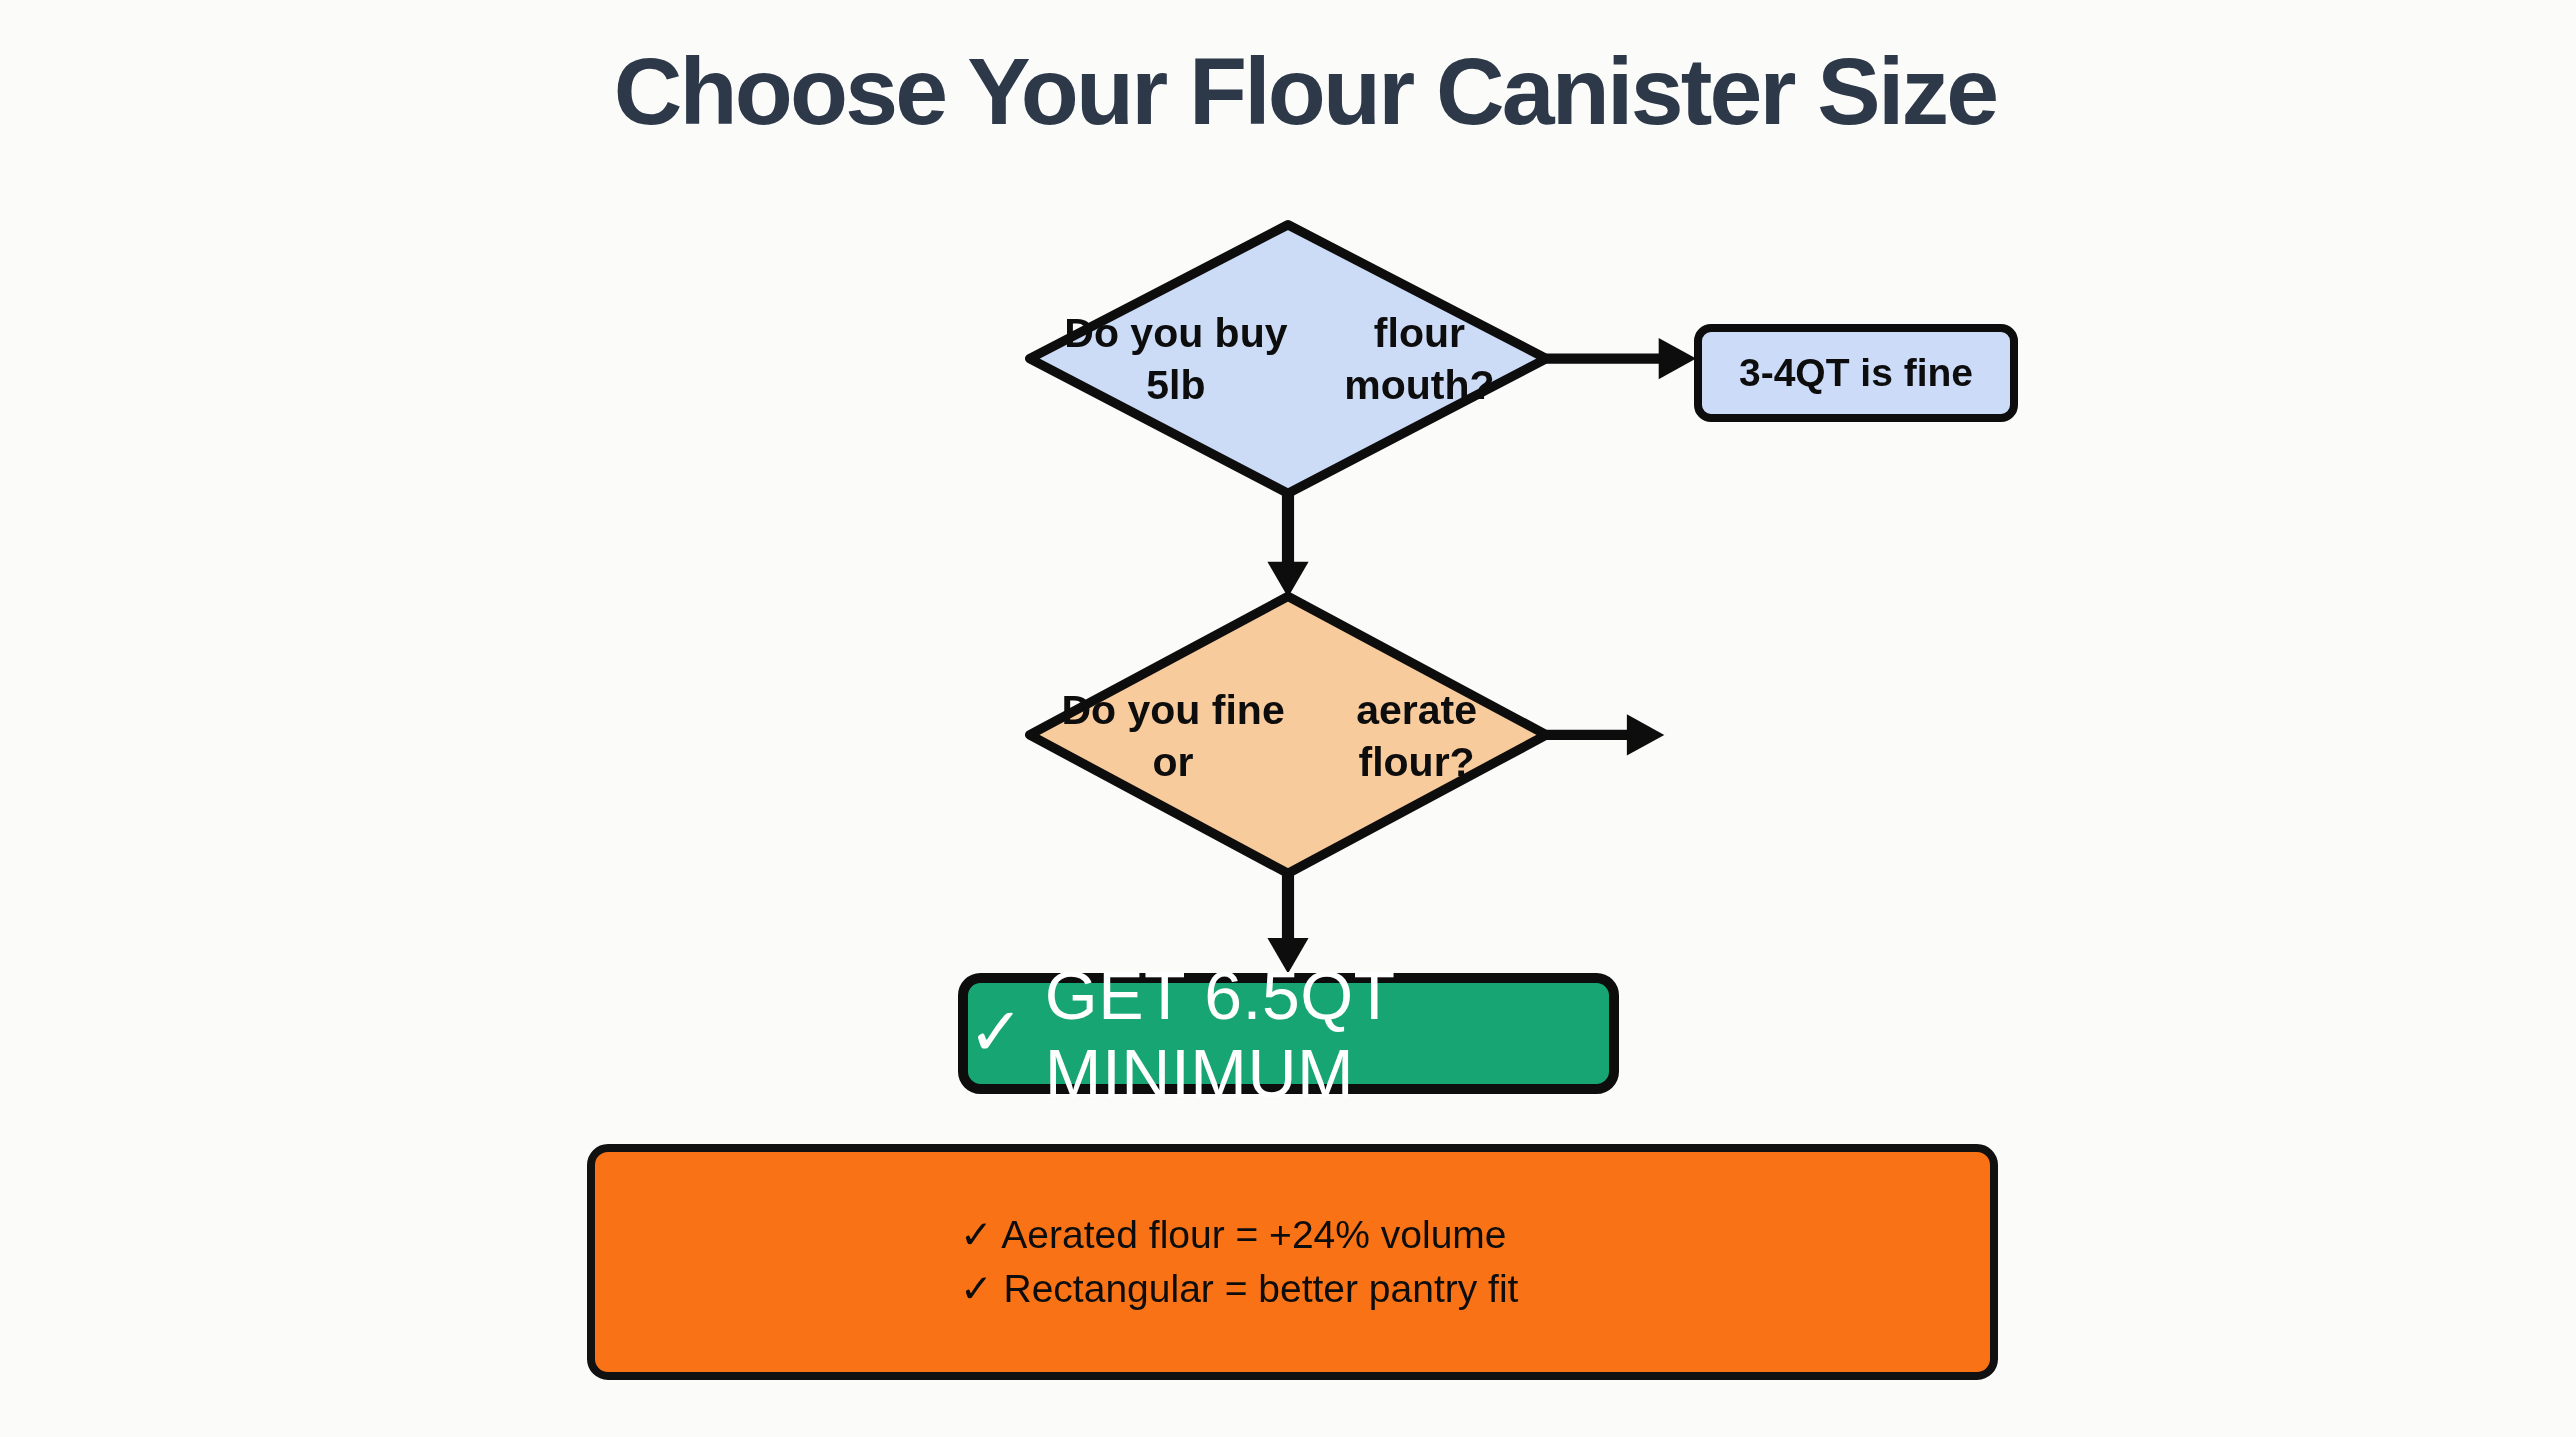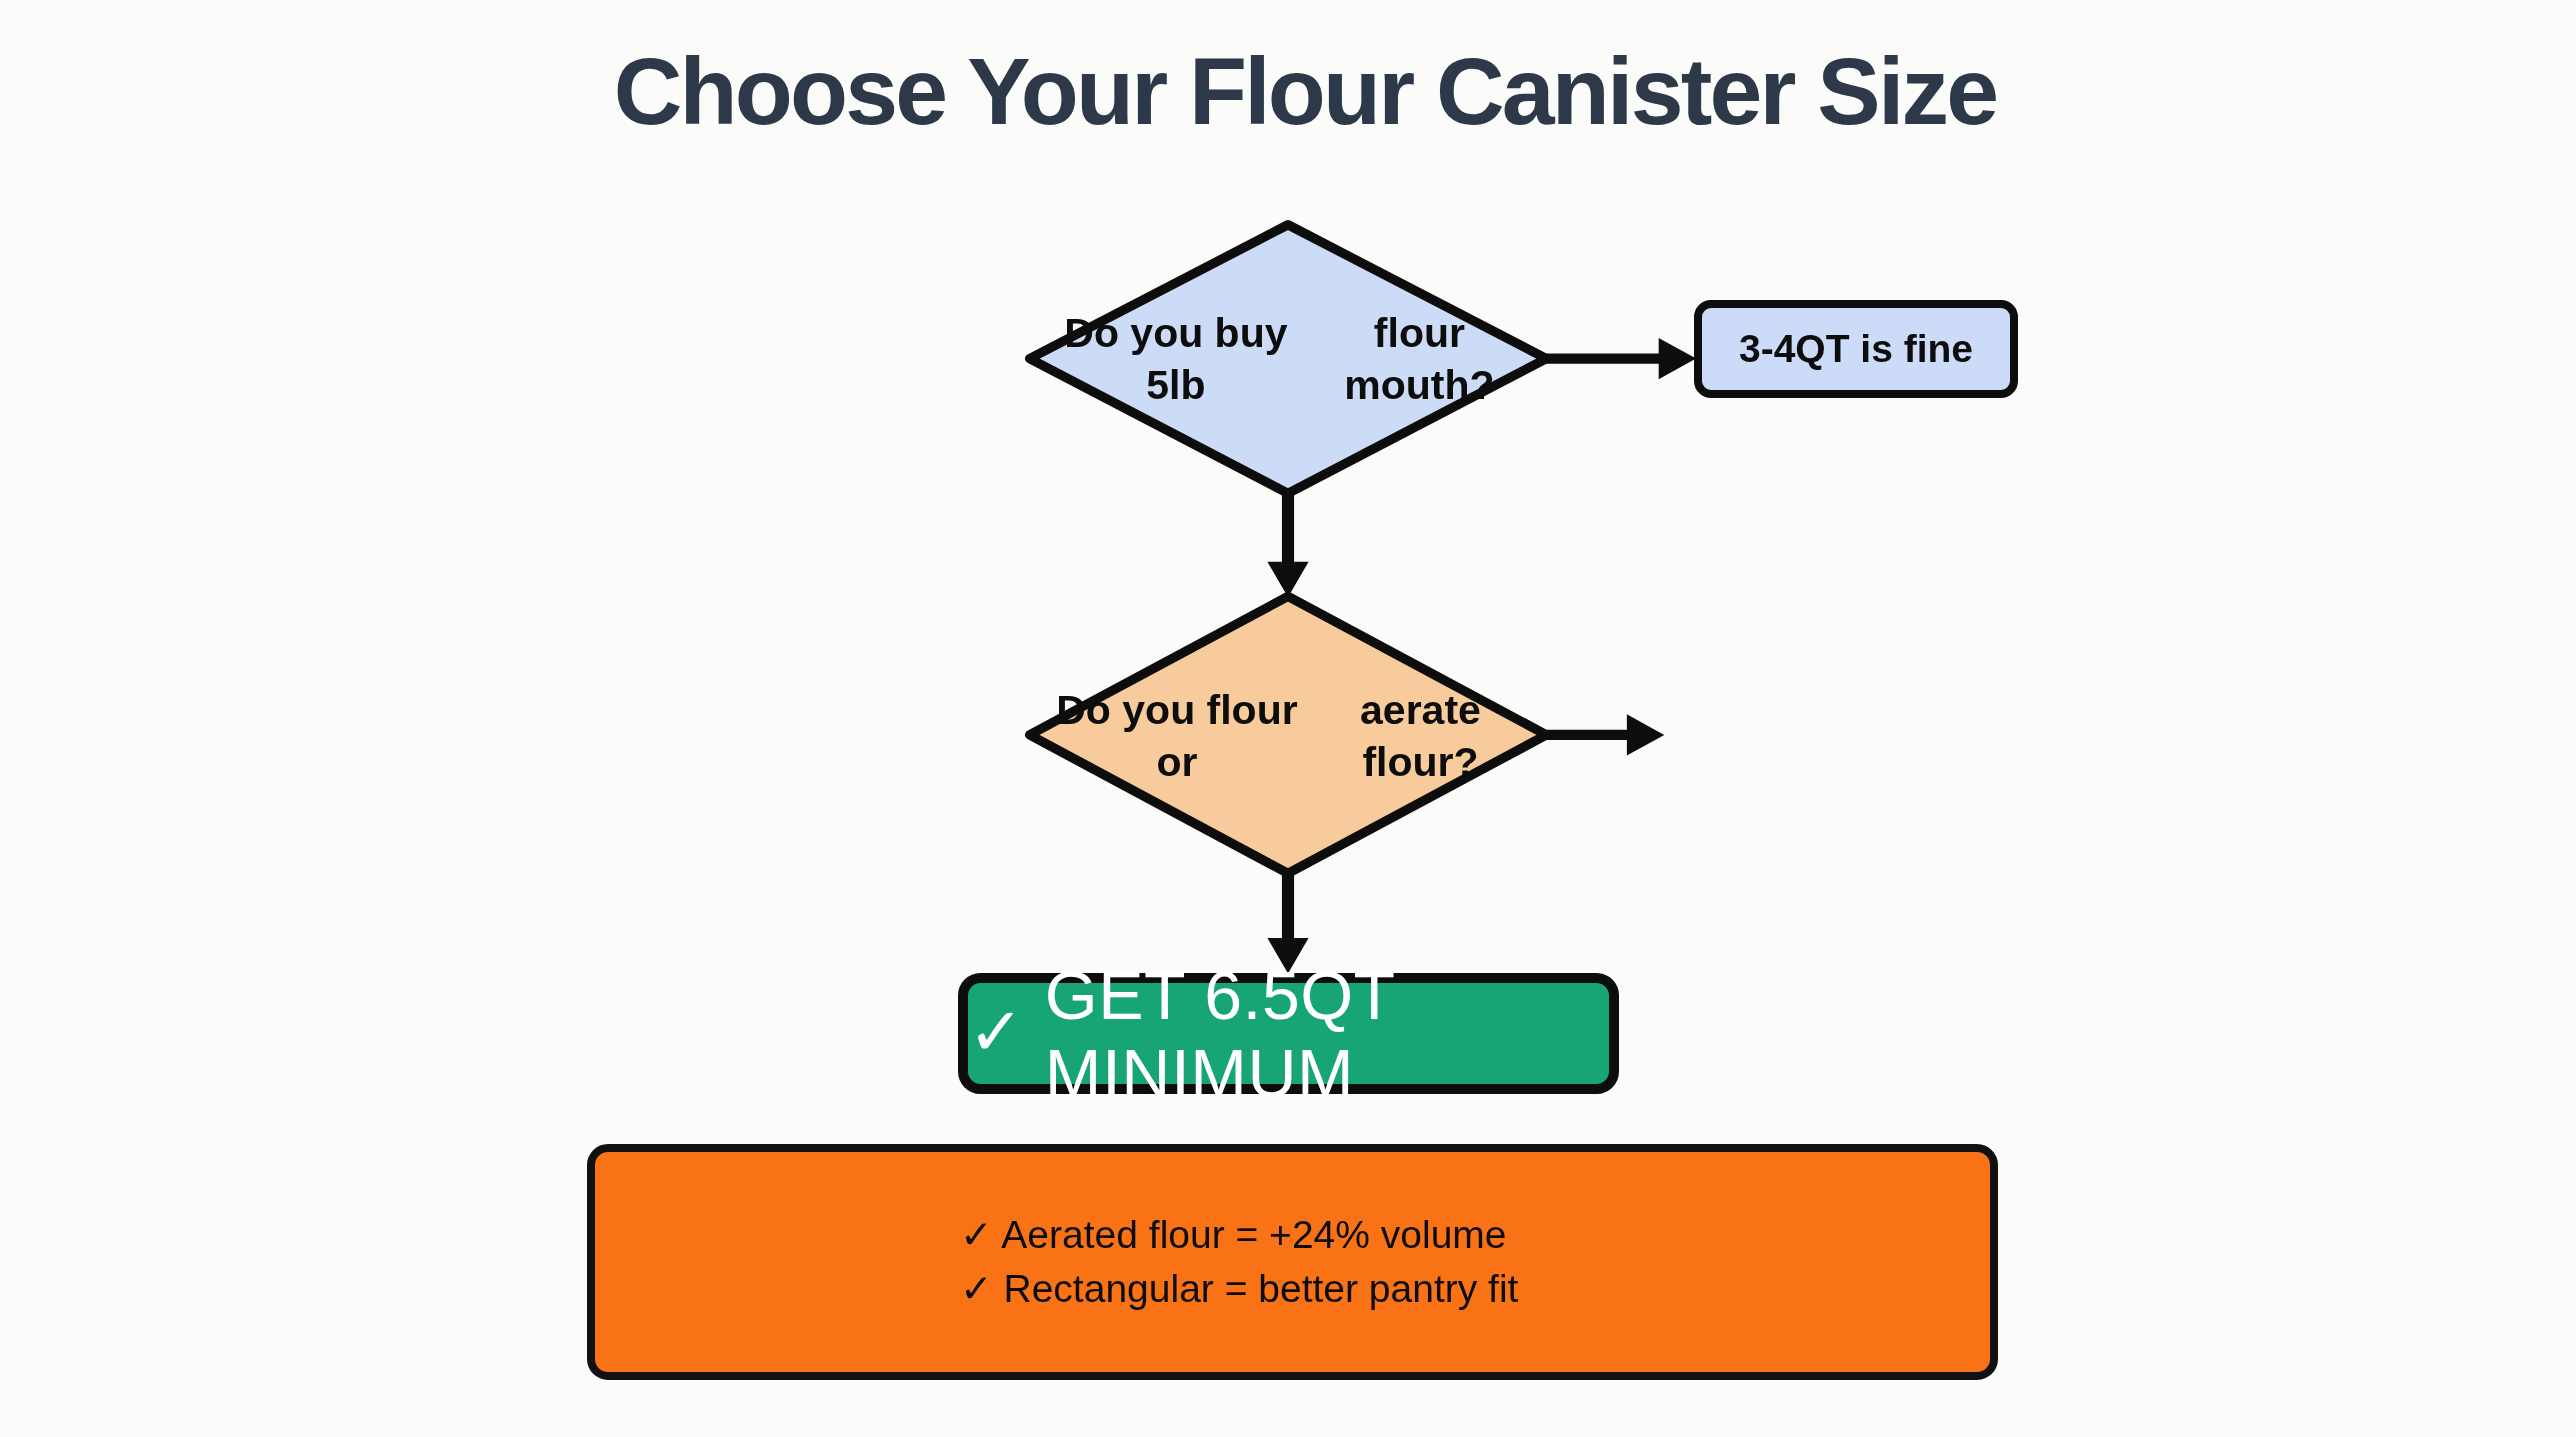--- a/index.html
+++ b/index.html
@@ -58,21 +58,21 @@
     align-items: center;
     justify-content: center;
     border: 8.4px solid #0d0d0d;
     border-radius: 17px;
     font-weight: bold;
     color: #0d0d0d;
     z-index: 3;
     box-sizing: border-box;
   }
   .answer-box.a1 {
-    left: 1694px; top: 300px; width: 324px; height: 98px;
+    left: 1694px; top: 324px; width: 324px; height: 98px;
     background: #ccdcf8;
     font-size: 39px;
   }
   .answer-box.a2 {
     left: 1662px; top: 687px; width: 429px; height: 95px;
     background: #f0b02d;
     font-size: 41px;
   }
   .result-box {
     position: absolute;
@@ -151,21 +151,21 @@
   <div class="diamond-label q1">
     <span>Do you buy 5lb</span>
     <span>flour mouth?</span>
   </div>
 
   <div class="answer-box a1">
     <span>3-4QT is fine</span>
   </div>
 
   <div class="diamond-label q2">
-    <span>Do you flour or</span>
+    <span>Do you fine or</span>
     <span>aerate flour?</span>
   </div>
 
 
   <div class="result-box">
     <span class="check">✓</span>
     <span class="label">GET 6.5QT MINIMUM</span>
   </div>
 
   <div class="notes-box">

